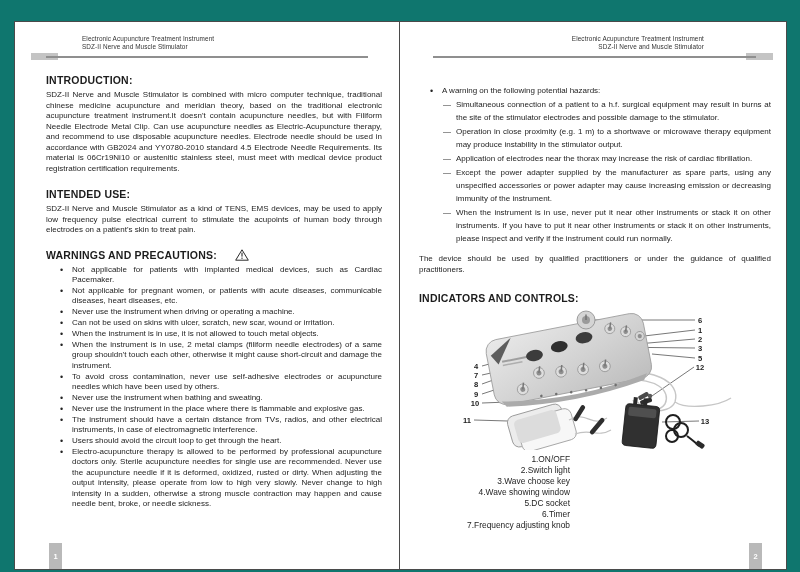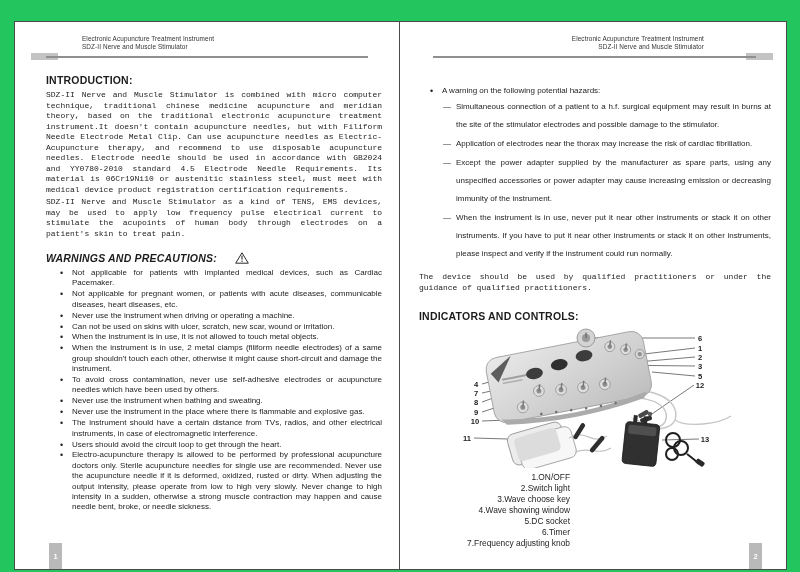--- a/index.html
+++ b/index.html
@@ -1,17 +1,17 @@
 <!DOCTYPE html>
 <html><head>
 <meta charset="utf-8">
 <style>
   html,body{margin:0;padding:0;background:#ffffff;}
   .canvas{
-    position:relative;width:800px;height:572px;background:#22c55e;overflow:hidden;
+    position:relative;width:800px;height:572px;background:#0f766e;overflow:hidden;
     font-family:"Liberation Sans", sans-serif;color:#222;
   }
   .spread{
     position:absolute;left:14px;top:21px;width:771px;height:547px;
     border:1px solid #4a4a4a;background:#ffffff;display:flex;
   }
   .page{position:relative;box-sizing:border-box;height:100%;}
   .page-left{width:385px;border-right:1.5px solid #4a4a4a;}
   .page-right{flex:1;}
 
@@ -24,34 +24,34 @@
   .page-left .hdr-rule{left:31px;width:322px;}
   .page-right .hdr-rule{left:33px;width:323px;}
   .hdr-tab{position:absolute;top:31px;width:27px;height:7px;background:#c4c4c4;}
   .page-left .hdr-tab{left:16px;}
   .page-right .hdr-tab{right:13px;}
 
   
   .content{position:absolute;left:31px;right:17px;top:39px;}
   .page-right .content{left:19px;right:15px;}
   h2.sec{font-size:10.5px;font-weight:bold;color:#1c1c1c;margin:11px 0 4px 0;letter-spacing:.2px;}
-  p.body{font-size:8px;line-height:10.5px;margin:0 0 2px 0;text-align:justify;color:#242424;font-family:Liberation Mono, monospace;}
-  .warn-head{display:flex;align-items:flex-start;gap:18px;font-style:italic;}
+  p.body{font-size:8px;line-height:10.5px;margin:0 0 2px 0;text-align:justify;color:#242424;}
+  .warn-head{display:flex;align-items:flex-start;gap:18px;}
   .warn-icon-svg{display:block;}
 
   ul.bullets{list-style:none;margin:3px 0 0 14px;padding:0;}
   ul.bullets li{
     position:relative;font-size:8px;line-height:10.4px;padding-left:12px;
     text-align:justify;color:#242424;margin:0 0 0.5px 0;
   }
   ul.bullets li::before{content:"\2022";position:absolute;left:0;top:0;font-size:9px;}
 
   ul.dashes{list-style:none;margin:2px 0 0 26px;padding:0;}
   ul.dashes li{
-    position:relative;font-size:8px;line-height:18px;padding-left:11px;
+    position:relative;font-size:8px;line-height:13px;padding-left:11px;
     text-align:justify;color:#242424;margin:0 0 1px 0;
   }
   ul.dashes li::before{content:"\2014";position:absolute;left:-2px;top:-0.5px;font-size:8px;}
 
   
   .figure{position:relative;width:343px;height:140px;margin-top:6px;}
   .callout-num{
     position:absolute;transform:translate(-50%,-50%);font-size:7.6px;font-weight:bold;color:#222;
   }
   
@@ -81,20 +81,21 @@
           <div>SDZ-II Nerve and Muscle Stimulator</div>
         </div>
         <div class="hdr-tab"></div>
         <div class="hdr-rule"></div>
       </div>
 
       <div class="content">
         <h2 class="sec" style="margin-top:13px;">INTRODUCTION:</h2>
         <p class="body">SDZ-II Nerve and Muscle Stimulator is combined with micro computer technique, traditional chinese medicine acupuncture and meridian theory, based on the traditional electronic acupuncture treatment instrument.It doesn't contain acupuncture needles, but with Filiform Needle Electrode Metal Clip. Can use acupuncture needles as Electric-Acupuncture therapy, and recommend to use disposable acupuncture needles. Electrode needle should be used in accordance with GB2024 and YY0780-2010 standard 4.5 Electrode Needle Requirements. Its material is 06Cr19Ni10 or austenitic stainless steel, must meet with medical device product registration certification requirements.</p>
 
+        <h2 class="sec" style="margin-top:14px;">INTENDED USE:</h2>
         <p class="body">SDZ-II Nerve and Muscle Stimulator as a kind of TENS, EMS devices, may be used to apply low frequency pulse electrical current to stimulate the acupoints of human body through electrodes on a patient's skin to treat pain.</p>
 
         <h2 class="sec warn-head" style="margin-top:13px;">
           <span>WARNINGS AND PRECAUTIONS:</span>
           <span>
             <svg class="warn-icon-svg" width="14" height="12" viewBox="0 0 14 12">
               <path d="M7 0.8 L13.3 11.2 L0.7 11.2 Z" fill="none" stroke="#2a2a2a" stroke-width="1" stroke-linejoin="round"></path>
               <rect x="6.45" y="3.6" width="1.1" height="4" fill="#2a2a2a"></rect>
               <rect x="6.4" y="8.6" width="1.2" height="1.2" fill="#2a2a2a"></rect>
             </svg>
@@ -129,20 +130,21 @@
         <div class="hdr-tab"></div>
         <div class="hdr-rule"></div>
       </div>
 
       <div class="content">
         <ul class="bullets" style="margin-top:25px;margin-left:11px;">
           <li>A warning on the following potential hazards:</li>
         </ul>
         <ul class="dashes">
           <li>Simultaneous connection of a patient to a h.f. surgical equipment may result in burns at the site of the stimulator electrodes and possible damage to the stimulator.</li>
+          <li>Operation in close proximity (e.g. 1 m) to a shortwave or microwave therapy equipment may produce instability in the stimulator output.</li>
           <li>Application of electrodes near the thorax may increase the risk of cardiac fibrillation.</li>
           <li>Except the power adapter supplied by the manufacturer as spare parts, using any unspecified accessories or power adapter may cause increasing emission or decreasing immunity of the instrument.</li>
           <li>When the instrument is in use, never put it near other instruments or stack it on other instruments. If you have to put it near other instruments or stack it on other instruments, please inspect and verify if the instrument could run normally.</li>
         </ul>
 
         <p class="body" style="margin-top:9px;">The device should be used by qualified practitioners or under the guidance of qualified practitioners.</p>
 
         <h2 class="sec" style="margin-top:17px;">INDICATORS AND CONTROLS:</h2>
 
         <div class="figure">

